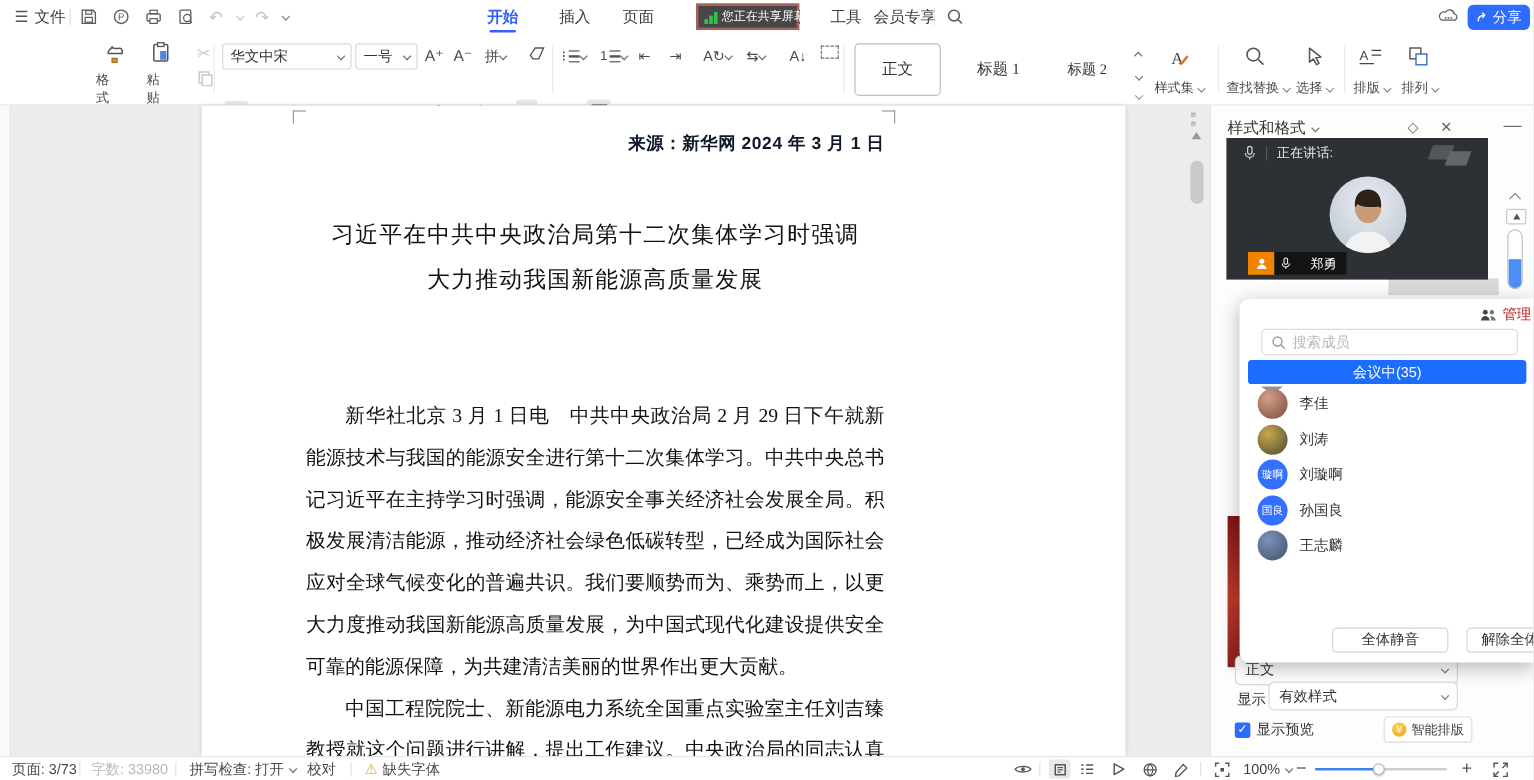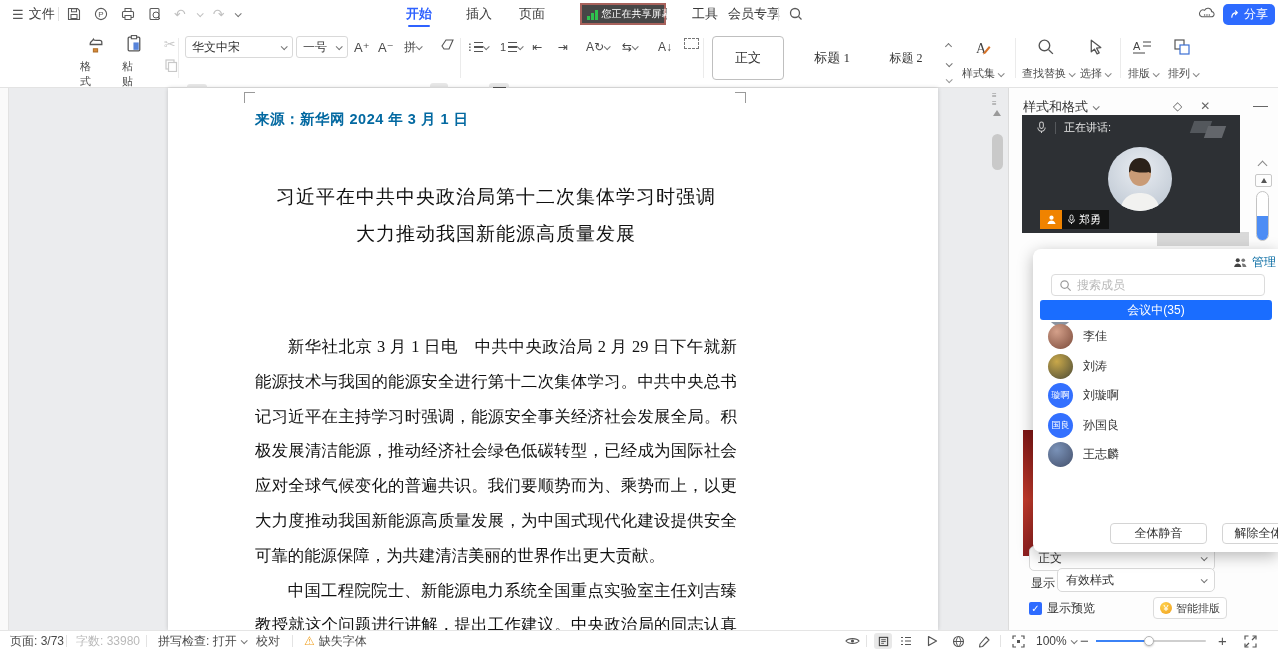--- a/index.html
+++ b/index.html
@@ -35,21 +35,21 @@
   .lines3::after { content:""; position:absolute; left:0; right:0; top:3px; height:1.6px; background:#555; }
   .active-chip { background:#e8e8e8; border-radius:3px; }
 
   
   #canvas { position:absolute; left:0; top:88px; width:1008px; height:542px; background:#ebecee; }
   #left-strip { position:absolute; left:0; top:0; width:9px; height:542px; background:#fafafa; border-right:1px solid #e2e2e2; }
   #page { position:absolute; left:168px; top:0; width:770px; height:542px; background:#fff; box-shadow:0 0 4px rgba(0,0,0,.18); overflow:hidden; }
   .mark { position:absolute; top:4px; width:11px; height:11px; }
   .mark.l { left:76px; border-left:1px solid #9a9a9a; border-top:1px solid #9a9a9a; }
   .mark.r { left:567px; border-right:1px solid #9a9a9a; border-top:1px solid #9a9a9a; }
-  #doc-source { position:absolute; left:87px; top:22px; width:482px; font:bold 14.5px "Liberation Sans","DejaVu Sans",sans-serif; color:#0369a1; letter-spacing:.5px; }
+  #doc-source { position:absolute; left:87px; top:22px; width:482px; font:bold 14.5px "Liberation Sans","DejaVu Sans",sans-serif; color:#0f172a; letter-spacing:.5px;text-align:right; }
   #doc-title { position:absolute; left:87px; top:90px; width:482px; text-align:center; font:19px/37px "Liberation Serif","DejaVu Serif",serif; color:#111; letter-spacing:1px; }
   #doc-body { position:absolute; left:87px; top:242px; width:482px; font:16.4px/34.8px "Liberation Serif","DejaVu Serif",serif; color:#111; }
   #doc-body p { text-indent:2em; text-align:justify; }
   #doc-scroll { position:absolute; left:990px; top:0; width:17px; height:542px; }
   #doc-scroll .thumb { position:absolute; left:2px; top:46px; width:11px; height:36px; background:#c9c9c9; border-radius:6px; }
   #doc-scroll .upbtn { position:absolute; left:3px; top:22px; width:0; height:0; border-left:4.5px solid transparent; border-right:4.5px solid transparent; border-bottom:6px solid #9a9a9a; }
   #doc-scroll .tinyic { position:absolute; left:2px; font-size:8px; color:#8a8a8a; line-height:8px; }
 
   
   #taskpane { position:absolute; left:1008px; top:88px; width:270px; height:542px; background:#fdfdfd; border-left:1px solid #dcdcdc; }
@@ -75,25 +75,25 @@
   #video { position:absolute; left:1022px; top:115px; width:218px; height:118px; background:#2d3034; z-index:6; }
   #video-head { position:absolute; left:0; top:0; width:100%; height:25px; display:flex; align-items:center; gap:8px; padding:0 0 0 14px; }
   #video-head .sep { width:1px; height:12px; background:#55585c; }
   #video-head .sp { color:#e8e8e8; font-size:11px; }
   #wm { position:absolute; right:8px; top:6px; width:42px; height:18px; opacity:.35; }
   #wm i { position:absolute; width:18px; height:12px; background:#9aa0a6; transform:skewX(-20deg); }
   #wm i:nth-child(1){ left:2px; top:0; } #wm i:nth-child(2){ left:16px; top:5px; background:#c7ccd1; }
   #avatar-big { position:absolute; left:86px; top:32px; width:64px; height:64px; border-radius:50%; background:radial-gradient(circle at 50% 35%,#e9edf2,#b9c3cf); overflow:hidden; }
   #name-tag { position:absolute; left:18px; bottom:4px; height:19px; display:flex; align-items:center; z-index:7; }
   #name-tag .who { width:22px; height:19px; background:#f08300; display:flex; align-items:center; justify-content:center; }
-  #name-tag .dark { height:19px; background:rgba(15,15,15,.85); display:flex; align-items:center; gap:3px; padding:0 8px 0 5px; color:#fff; font-size:11px; }
+  #name-tag .dark { height:19px; background:rgba(15,15,15,.85); display:flex; align-items:center; gap:16px; padding:0 8px 0 5px; color:#fff; font-size:11px; }
 
   
   #panel { position:absolute; left:1033px; top:249px; width:245px; height:303px; background:#fff; border-radius:8px 0 0 8px; box-shadow:0 4px 16px rgba(0,0,0,.28); z-index:8; overflow:hidden; }
-  #panel-manage { position:absolute; right:2px; top:5px; display:flex; align-items:center; gap:4px; font-size:12px; color:#0369a1; }
+  #panel-manage { position:absolute; right:2px; top:5px; display:flex; align-items:center; gap:4px; font-size:12px; color:#b91c1c; }
   #panel-search { position:absolute; left:18px; top:25px; width:214px; height:22px; border:1px solid #dcdcdc; border-radius:4px; display:flex; align-items:center; gap:5px; padding:0 7px; }
   #panel-search input { border:0; outline:0; width:160px; font-size:12px; color:#333; }
   #panel-search input::placeholder { color:#b9b9b9; }
   #meet-bar { position:absolute; left:7px; top:51px; width:232px; height:20px; background:#1a6dff; border-radius:3px; color:#fff; font-size:12px; text-align:center; line-height:20px; }
   #plist { position:absolute; left:7px; top:73px; width:232px; height:197px; overflow:hidden; }
   #plist .partial { position:absolute; left:8px; top:-8px; width:24px; height:12px; border-radius:0 0 12px 12px; background:#8a93a0; }
   .prow { position:relative; height:29.5px; display:flex; align-items:center; gap:10px; padding-left:8px; }
   .prow .av { width:25px; height:25px; border-radius:50%; flex:none; display:flex; align-items:center; justify-content:center; color:#fff; font-size:9px; letter-spacing:0; }
   .prow .nm { font-size:12px; color:#333; }
   #panel-btns { position:absolute; left:0; bottom:0; width:100%; height:33px; }

